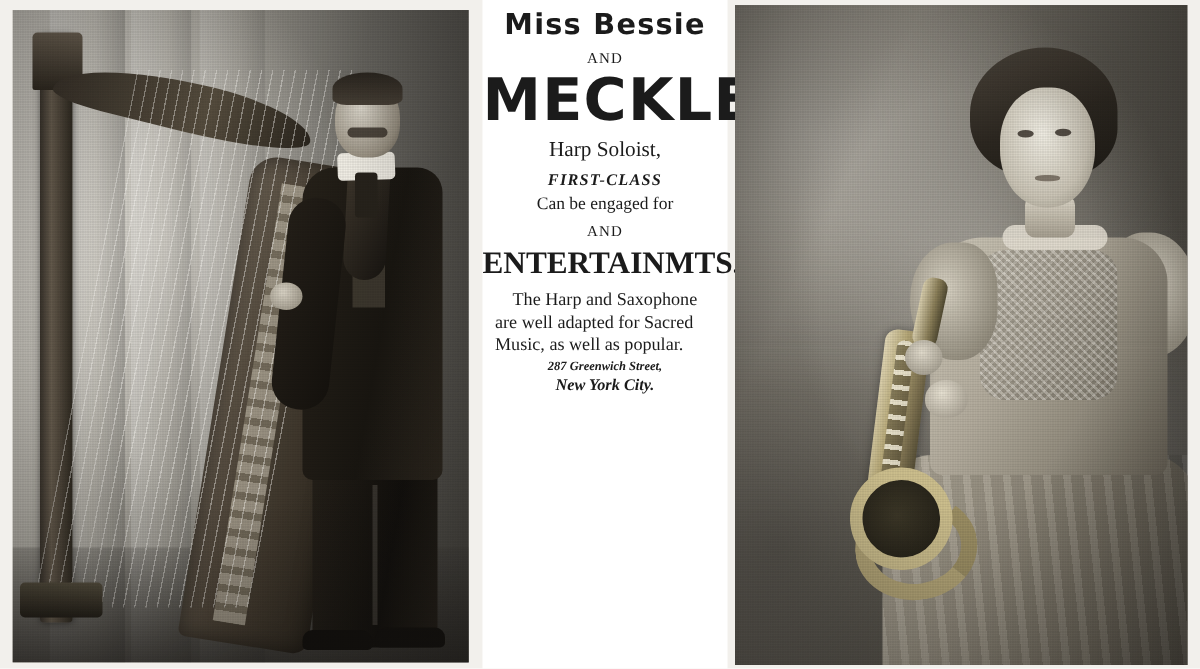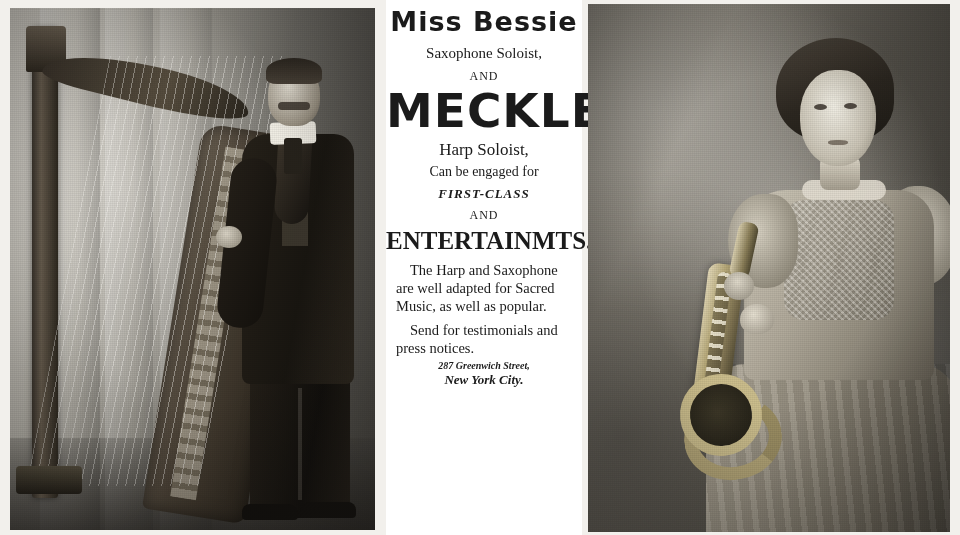--- a/index.html
+++ b/index.html
@@ -279,21 +279,21 @@
     width: 196px;
     height: 535px;
     background: #ffffff;
     text-align: center;
     color: #1b1b1b;
   }
   #ad-text .ln { display: block; }
   .t-miss-bessie {
     font-family: "DejaVu Sans", sans-serif;
     font-weight: 700;
-    font-size: 27px;
+    font-size: 23px;
     letter-spacing: 1px;
     margin-top: 8px;
     line-height: 1.05;
   }
   .t-sax-soloist {
     font-family: "Liberation Serif", serif;
     font-size: 15px;
     margin-top: 9px;
   }
   .t-and-1 {
@@ -644,31 +644,29 @@
     <div id="man-head"></div>
     <div id="man-hair"></div>
     <div id="man-mustache"></div>
 
     <div class="grain"></div>
     <div class="vignette"></div>
   </div>
 
   <div id="ad-text">
     <span class="ln t-miss-bessie">Miss Bessie</span>
-    <span class="ln t-sax-soloist">Saxophone Soloist,</span>
     <span class="ln t-and-1">AND</span>
     <span class="ln t-mecklem">MECKLEM</span>
     <span class="ln t-harp-soloist">Harp Soloist,</span>
+    <span class="ln t-firstclass">FIRST-CLASS</span>
     <span class="ln t-engaged">Can be engaged for</span>
-    <span class="ln t-firstclass">FIRST-CLASS</span>
     <span class="ln t-and-2">AND</span>
     <span class="ln t-entertainmts">ENTERTAINMTS.</span>
 
     <p class="para">The Harp and Saxophone are well adapted for Sacred Music, as well as popular.</p>
-    <p class="para tight">Send for testimonials and press notices.</p>
 
     <span class="ln t-street">287 Greenwich Street,</span>
     <span class="ln t-city">New York City.</span>
   </div>
 
   <div class="photo" id="photo-right">
     <div id="bg-mottle"></div>
 
     <div id="w-skirt"></div>
     <div id="w-skirt-folds"></div>

